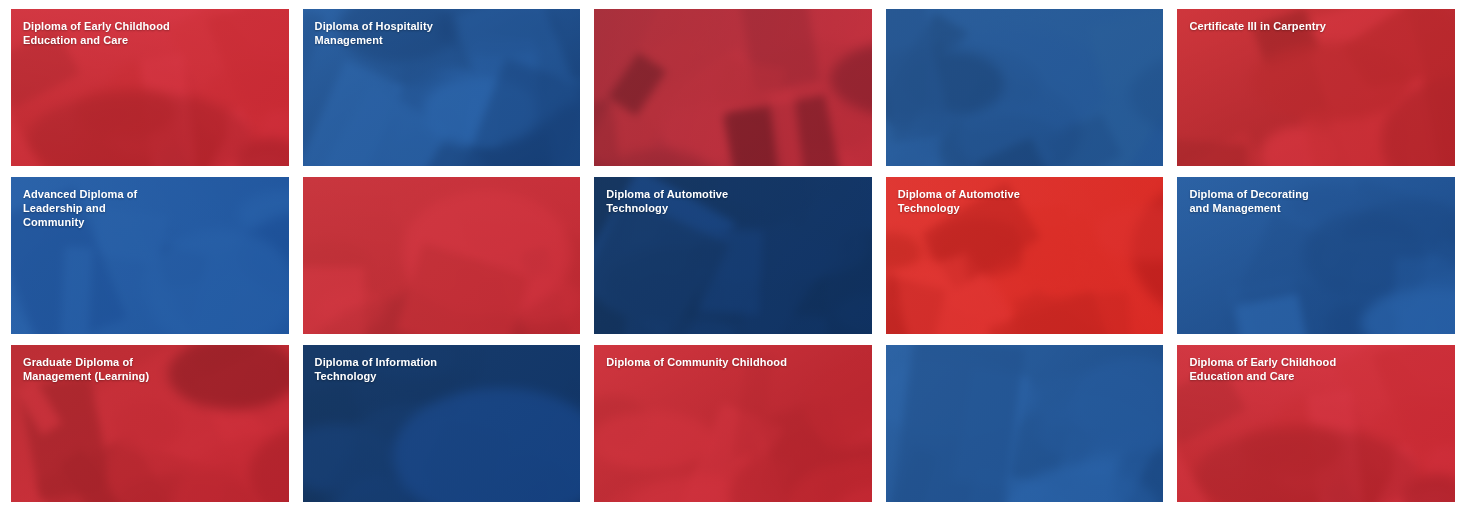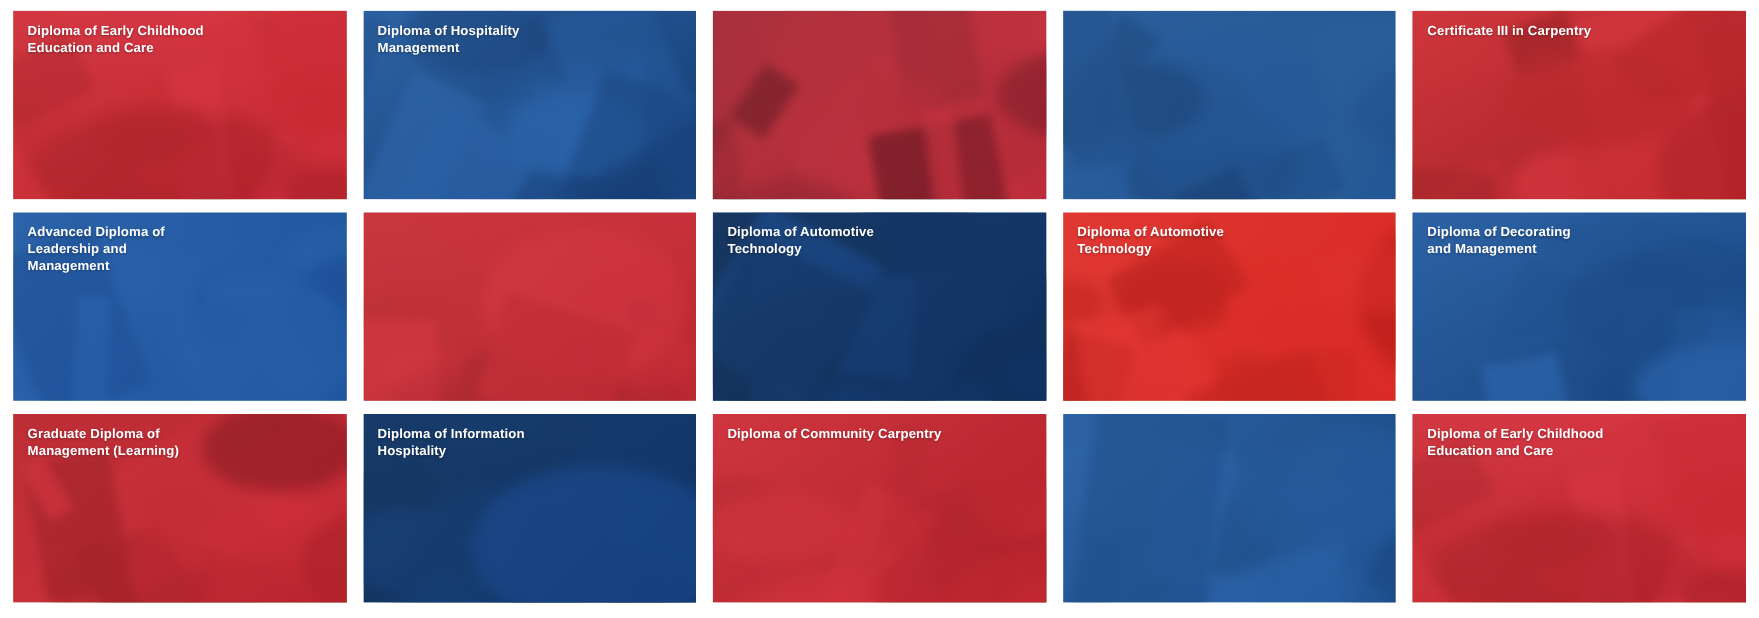--- a/index.html
+++ b/index.html
@@ -214,21 +214,21 @@
         <div class="bar" style="width: 25.3%; height: 30.9%; left: 30.2%; top: 21.7%; background: rgb(201, 219, 236); opacity: 0.55; transform: rotate(9.3deg);"></div>
         <div class="bar" style="width: 33.2%; height: 90.1%; left: 0.5%; top: 14.3%; background: rgb(122, 160, 198); opacity: 0.72; transform: rotate(-21.8deg);"></div>
         <div class="ph" style="width: 67.9%; height: 60.8%; left: 81.7%; top: 19.7%; background: rgb(122, 160, 198); opacity: 0.84;"></div>
         <div class="bar" style="width: 10.1%; height: 124.9%; left: 17.5%; top: 44.5%; background: rgb(201, 219, 236); opacity: 0.68; transform: rotate(2.8deg);"></div>
         <div class="ph" style="width: 54.8%; height: 76.5%; left: 47.8%; top: 33.2%; background: rgb(201, 219, 236); opacity: 0.72;"></div>
       </div>
       <div class="tile-tint" style="background: rgb(26, 90, 168);"></div>
       <div class="tile-tint extra" style="background: linear-gradient(135deg, rgb(46, 109, 180), rgb(26, 90, 168));"></div>
       <div class="tile-title">Advanced Diploma of
 Leadership and
-Management</div>
+Community</div>
     </div>
     <div class="course-tile">
       <div class="tile-photo" style="background: linear-gradient(182deg, rgb(203, 183, 158), rgb(181, 154, 124));">
         <div class="bar" style="width: 18.4%; height: 113.1%; left: 45.9%; top: 2%; background: rgb(203, 183, 158); opacity: 0.48; transform: rotate(-31.6deg);"></div>
         <div class="ph" style="width: 73.9%; height: 78.1%; left: 22.3%; top: 52.9%; background: rgb(192, 168, 139); opacity: 0.76;"></div>
         <div class="bar" style="width: 30.7%; height: 121.9%; left: 23.1%; top: 79.8%; background: rgb(181, 154, 124); opacity: 0.83; transform: rotate(-1.1deg);"></div>
         <div class="bar" style="width: 35.3%; height: 60.9%; left: 57.3%; top: 50%; background: rgb(127, 109, 85); opacity: 0.49; transform: rotate(-13.4deg);"></div>
         <div class="bar" style="width: 19%; height: 92%; left: 80.4%; top: 34.8%; background: rgb(181, 154, 124); opacity: 0.63; transform: rotate(28.4deg);"></div>
         <div class="ph" style="width: 51.4%; height: 44.2%; left: 21.4%; top: 67.6%; background: rgb(181, 154, 124); opacity: 0.36;"></div>
         <div class="bar" style="width: 15.5%; height: 26.6%; left: 64.8%; top: 46.8%; background: rgb(203, 183, 158); opacity: 0.66; transform: rotate(-13.9deg);"></div>
@@ -356,21 +356,21 @@
         <div class="bar" style="width: 15.7%; height: 50.5%; left: 73.8%; top: 83.3%; background: rgb(38, 55, 74); opacity: 0.83; transform: rotate(3deg);"></div>
         <div class="bar" style="width: 14.2%; height: 65.9%; left: 42.2%; top: 54.8%; background: rgb(38, 55, 74); opacity: 0.42; transform: rotate(27.3deg);"></div>
         <div class="ph" style="width: 81.9%; height: 66.9%; left: 42.8%; top: 73.5%; background: rgb(46, 66, 88); opacity: 0.47;"></div>
         <div class="bar" style="width: 30.7%; height: 97.3%; left: 58.8%; top: 2.8%; background: rgb(46, 66, 88); opacity: 0.54; transform: rotate(16.9deg);"></div>
         <div class="bar" style="width: 28%; height: 36.7%; left: 67.9%; top: 82.4%; background: rgb(38, 55, 74); opacity: 0.46; transform: rotate(-24.7deg);"></div>
         <div class="ph" style="width: 77.5%; height: 86.4%; left: 32.6%; top: 27.1%; background: rgb(87, 118, 154); opacity: 0.83;"></div>
       </div>
       <div class="tile-tint" style="background: rgb(26, 90, 168);"></div>
       <div class="tile-tint extra" style="background: linear-gradient(135deg, rgb(46, 109, 180), rgb(26, 90, 168));"></div>
       <div class="tile-title">Diploma of Information
-Hospitality</div>
+Technology</div>
     </div>
     <div class="course-tile">
       <div class="tile-photo" style="background: linear-gradient(149deg, rgb(215, 178, 160), rgb(154, 100, 80));">
         <div class="bar" style="width: 23.7%; height: 73.2%; left: 37.3%; top: 42%; background: rgb(230, 205, 189); opacity: 0.46; transform: rotate(22.8deg);"></div>
         <div class="ph" style="width: 28%; height: 34.4%; left: -8.1%; top: 32.2%; background: rgb(169, 118, 99); opacity: 0.53;"></div>
         <div class="bar" style="width: 29.8%; height: 53.6%; left: 84.5%; top: 40%; background: rgb(184, 133, 112); opacity: 0.82; transform: rotate(-20.6deg);"></div>
         <div class="bar" style="width: 19%; height: 87%; left: 45.6%; top: 69.4%; background: rgb(215, 178, 160); opacity: 0.64; transform: rotate(17.6deg);"></div>
         <div class="bar" style="width: 26.3%; height: 49.7%; left: 62.8%; top: 39.8%; background: rgb(154, 100, 80); opacity: 0.39; transform: rotate(-17.8deg);"></div>
         <div class="ph" style="width: 49.9%; height: 41.5%; left: 13%; top: 85.5%; background: rgb(230, 205, 189); opacity: 0.49;"></div>
         <div class="ph" style="width: 45.1%; height: 37.6%; left: -1.6%; top: 42.1%; background: rgb(215, 178, 160); opacity: 0.73;"></div>
@@ -379,21 +379,21 @@
         <div class="ph" style="width: 81.4%; height: 102.4%; left: -3%; top: 79.6%; background: rgb(215, 178, 160); opacity: 0.45;"></div>
         <div class="ph" style="width: 58.5%; height: 66%; left: 48.6%; top: 62.5%; background: rgb(169, 118, 99); opacity: 0.71;"></div>
         <div class="ph" style="width: 51.4%; height: 67.2%; left: 76.3%; top: 5.1%; background: rgb(184, 133, 112); opacity: 0.68;"></div>
         <div class="ph" style="width: 53.7%; height: 49.7%; left: 82.2%; top: 57.5%; background: rgb(169, 118, 99); opacity: 0.43;"></div>
         <div class="ph" style="width: 36.9%; height: 46.2%; left: 81.9%; top: 64.3%; background: rgb(154, 100, 80); opacity: 0.54;"></div>
         <div class="ph" style="width: 34.2%; height: 46.9%; left: 85.1%; top: 89.8%; background: rgb(230, 205, 189); opacity: 0.52;"></div>
         <div class="ph" style="width: 58.6%; height: 63.8%; left: 68.9%; top: 72.8%; background: rgb(196, 145, 122); opacity: 0.57;"></div>
       </div>
       <div class="tile-tint" style="background: rgb(224, 40, 60);"></div>
       <div class="tile-tint extra" style="background: linear-gradient(135deg, rgb(232, 65, 79), rgb(224, 40, 60));"></div>
-      <div class="tile-title">Diploma of Community Carpentry</div>
+      <div class="tile-title">Diploma of Community Childhood</div>
     </div>
     <div class="course-tile">
       <div class="tile-photo" style="background: linear-gradient(128deg, rgb(207, 215, 221), rgb(123, 139, 153));">
         <div class="ph" style="width: 49.2%; height: 36.7%; left: 51.4%; top: 17.4%; background: rgb(181, 193, 204); opacity: 0.47;"></div>
         <div class="bar" style="width: 10.1%; height: 40.2%; left: 11.9%; top: 37.7%; background: rgb(181, 193, 204); opacity: 0.72; transform: rotate(15.9deg);"></div>
         <div class="ph" style="width: 69.8%; height: 55%; left: 72.3%; top: 46.3%; background: rgb(226, 232, 237); opacity: 0.43;"></div>
         <div class="bar" style="width: 19.9%; height: 72.9%; left: 27.5%; top: 17.2%; background: rgb(226, 232, 237); opacity: 0.7; transform: rotate(11.1deg);"></div>
         <div class="bar" style="width: 19.8%; height: 27.5%; left: 63.7%; top: 59.4%; background: rgb(207, 215, 221); opacity: 0.36; transform: rotate(14.5deg);"></div>
         <div class="ph" style="width: 44.6%; height: 45.8%; left: 54.9%; top: 31.9%; background: rgb(181, 193, 204); opacity: 0.5;"></div>
         <div class="ph" style="width: 60.8%; height: 49.3%; left: -6.4%; top: 8.5%; background: rgb(226, 232, 237); opacity: 0.39;"></div>

